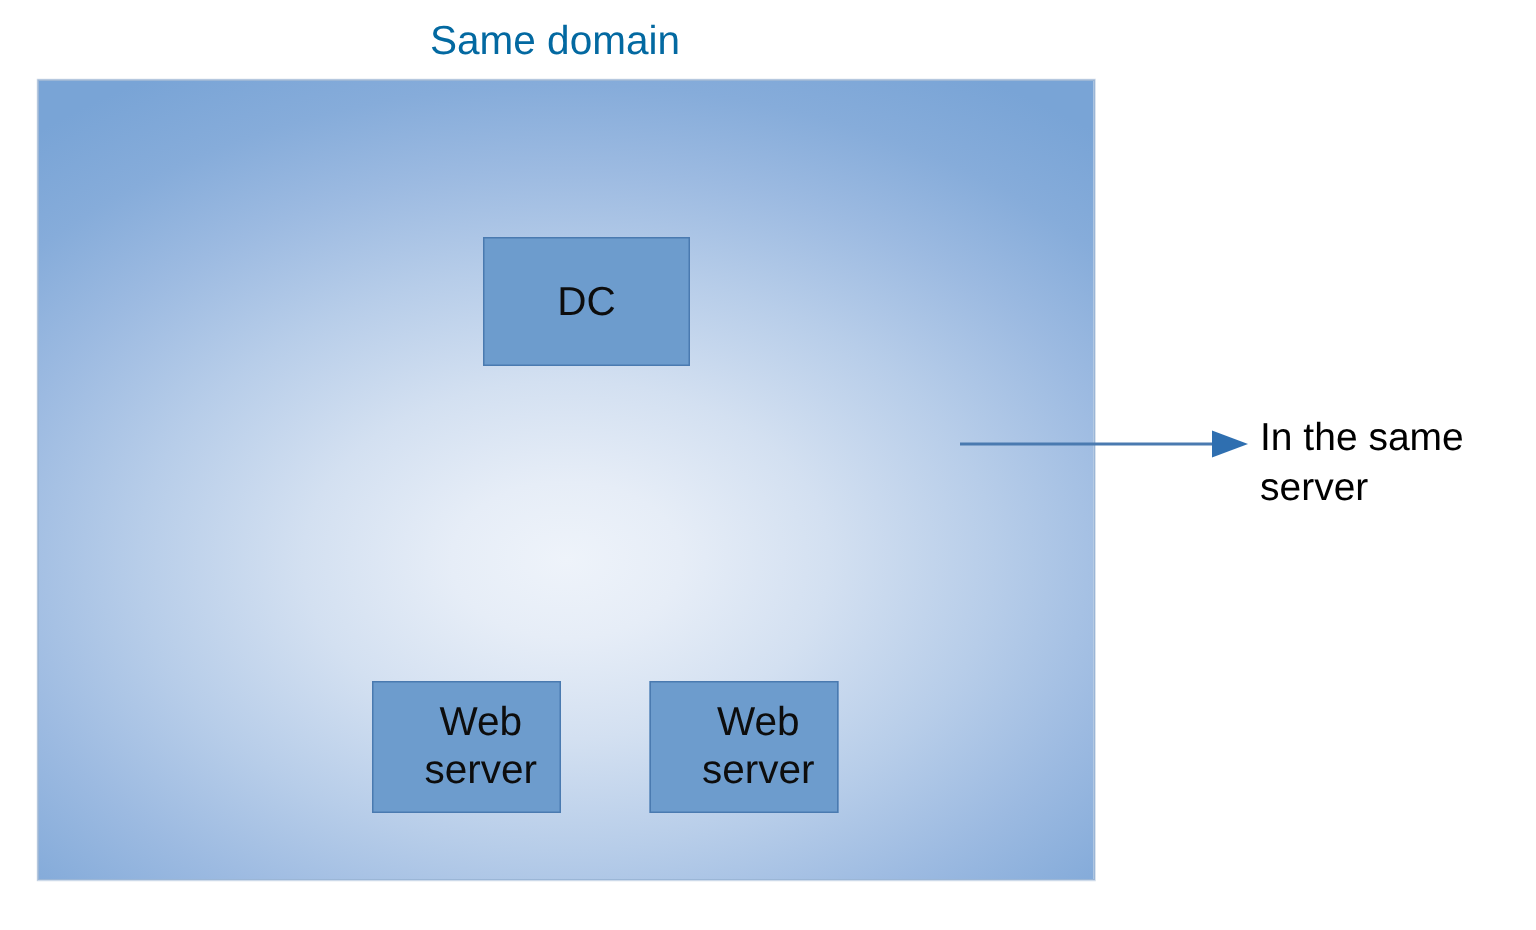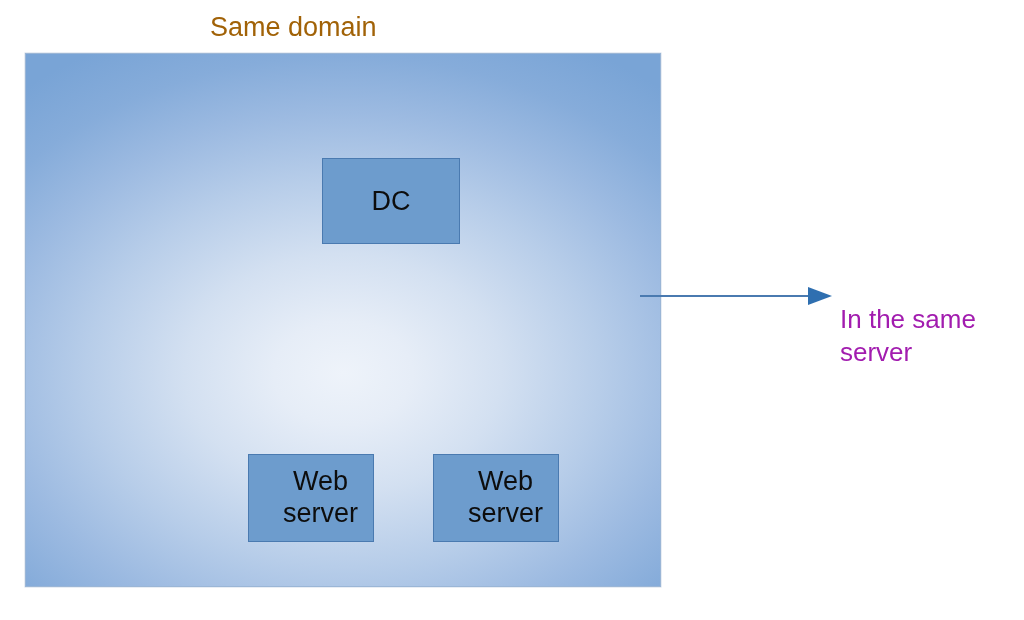--- a/index.html
+++ b/index.html
@@ -9,31 +9,32 @@
     font-family:"Liberation Sans","DejaVu Sans",sans-serif;
     overflow:hidden;
     position:relative;
   }
   #stage{position:absolute;left:0;top:0;width:1024px;height:620px;}
 
   
   .title{
     position:absolute;
     left:210px; top:12px; width:320px;
+    text-align:center;
     font-size:27px;
-    color:#a16207;
+    color:#0369a1;
     letter-spacing:0px;
     white-space:nowrap;
   }
 
   
   .domain-box{
     position:absolute;
     left:25px; top:53px;
-    width:636px; height:534px;
+    width:705px; height:534px;
     background:radial-gradient(ellipse 78% 70% at 50% 60%,
         #eef3fa 0%,
         #e6edf7 14%,
         #d3e0f1 32%,
         #b7cde9 52%,
         #9cbae1 70%,
         #86acda 85%,
         #79a4d6 100%);
     border:1px solid #9bb6d6;
     box-shadow:0 0 0 0.5px rgba(120,150,190,.35);
@@ -82,22 +83,21 @@
     overflow:visible;
   }
 
   
   .callout{
     position:absolute;
     left:840px; top:275px;
     width:178px;
     font-size:26px;
     line-height:1.25;
-    color:#a21caf;
-    margin-top:28px;
+    color:#000000;
   }
 </style>
 </head>
 <body>
 
 <div id="stage">
 
   <div class="title">Same domain</div>
 
   <div class="domain-box">

